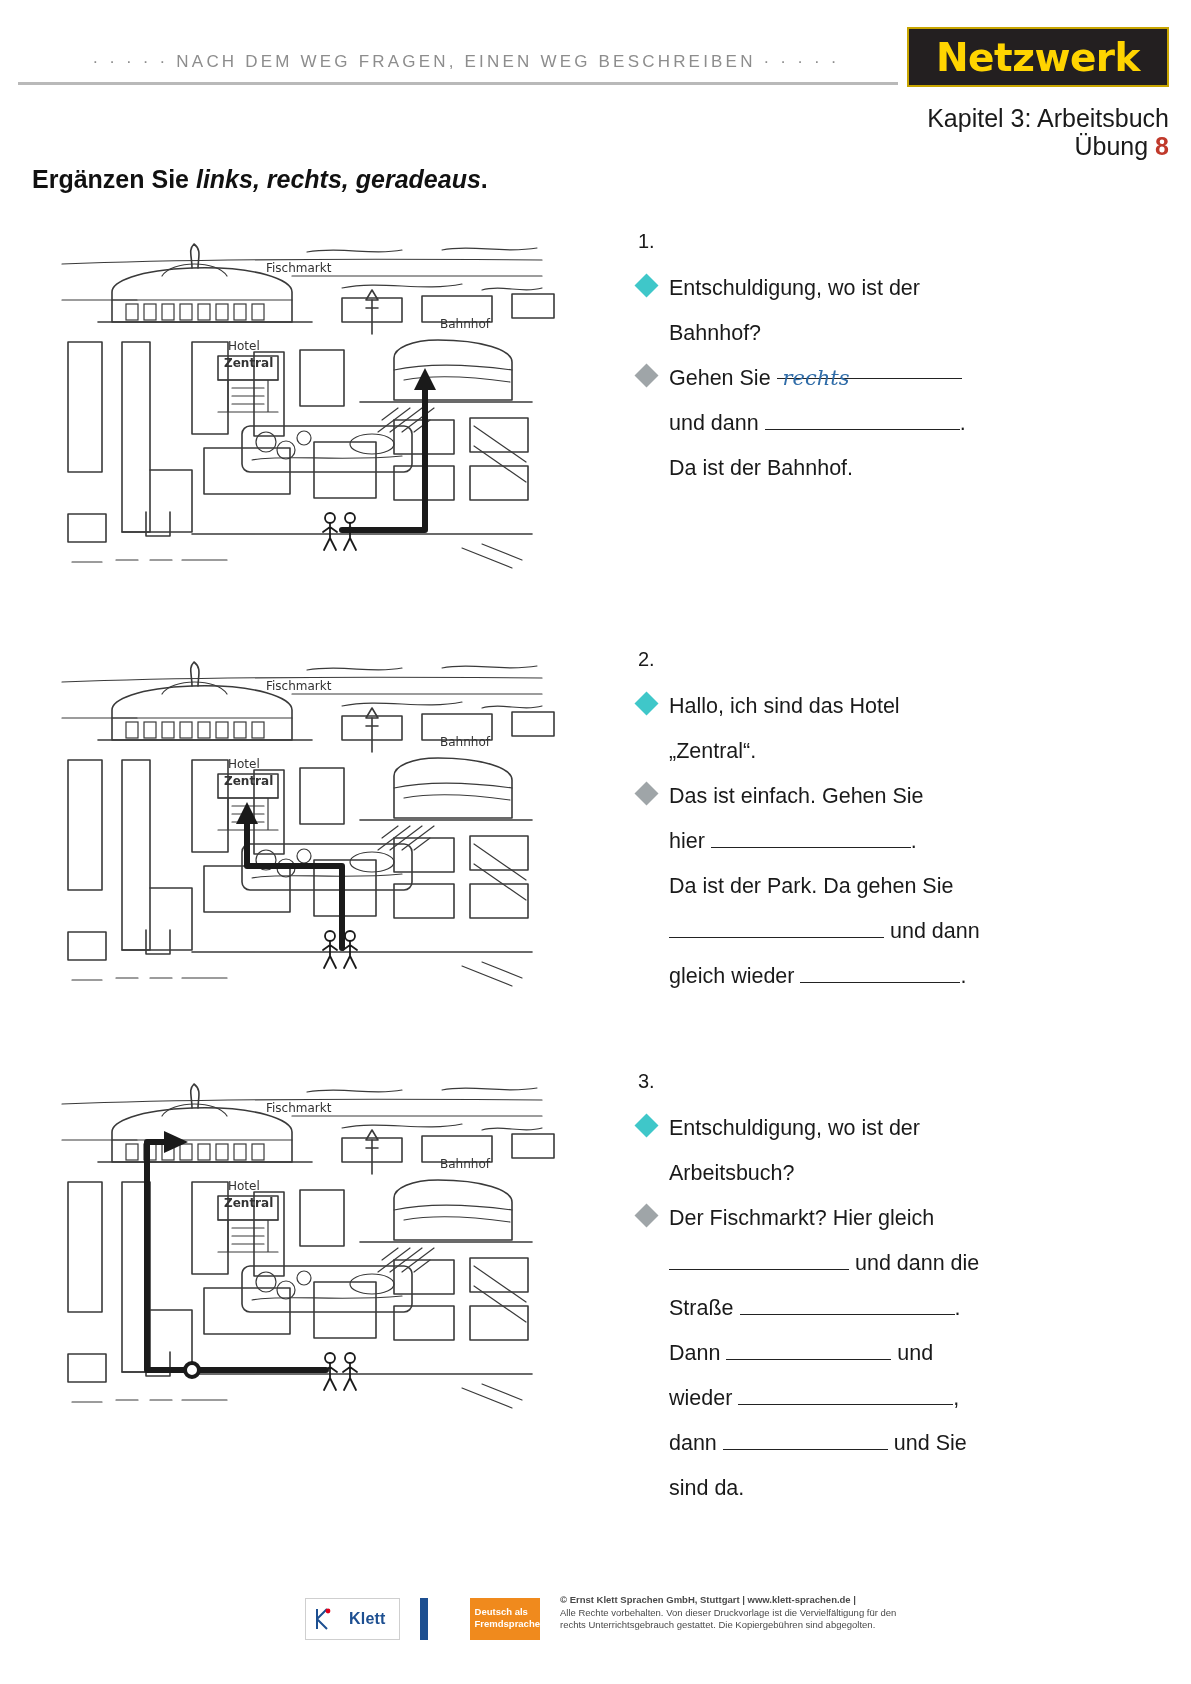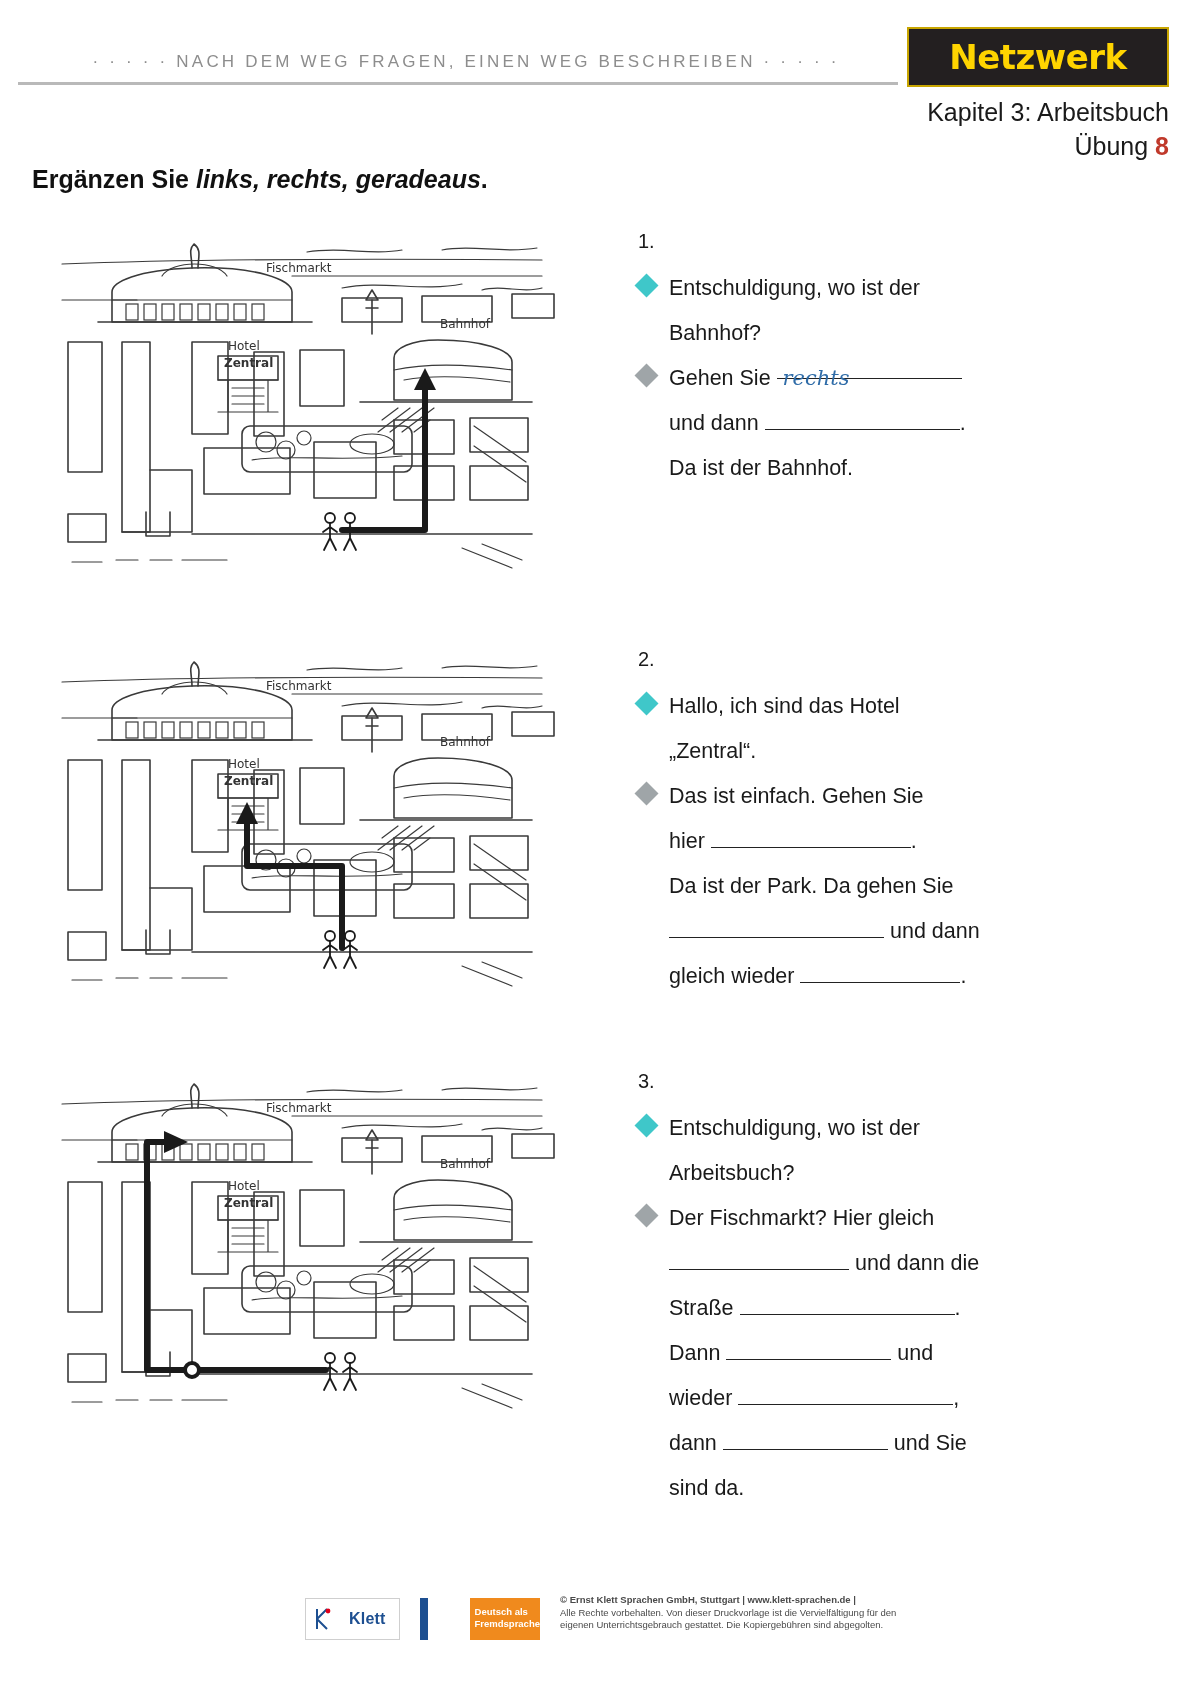--- a/index.html
+++ b/index.html
@@ -51,29 +51,29 @@
     width: 258px;
     height: 56px;
     background: #231f20;
     border: 2px solid #c8a500;
     display: flex;
     align-items: center;
     justify-content: center;
   }
   .logo-text {
     color: #ffd400;
-    font-size: 34px;
+    font-size: 39px;
     font-weight: bold;
     letter-spacing: -0.5px;
     font-family: "DejaVu Sans", sans-serif;
   }
   .kapitel {
     position: absolute;
     right: 22px;
-    top: 98px;
+    top: 104px;
     font-size: 25px;
     color: #1a1a1a;
     text-align: right;
   }
   .uebung {
     position: absolute;
     right: 22px;
     top: 132px;
     font-size: 25px;
     color: #1a1a1a;
@@ -655,15 +655,15 @@
   <div class="daf-logo">
     <div class="daf-left"></div>
     <div class="daf-right">
       <div>Deutsch als</div>
       <div>Fremdsprache</div>
     </div>
   </div>
   <div class="copyright">
     <div class="c1">© Ernst Klett Sprachen GmbH, Stuttgart | www.klett-sprachen.de |</div>
     <div>Alle Rechte vorbehalten. Von dieser Druckvorlage ist die Vervielfältigung für den</div>
-    <div>eigenen Unterrichtsgebrauch gestattet. Die Kopiergebühren sind abgegolten.</div>
+    <div>rechts Unterrichtsgebrauch gestattet. Die Kopiergebühren sind abgegolten.</div>
   </div>
 </div>
 
 </body></html>

